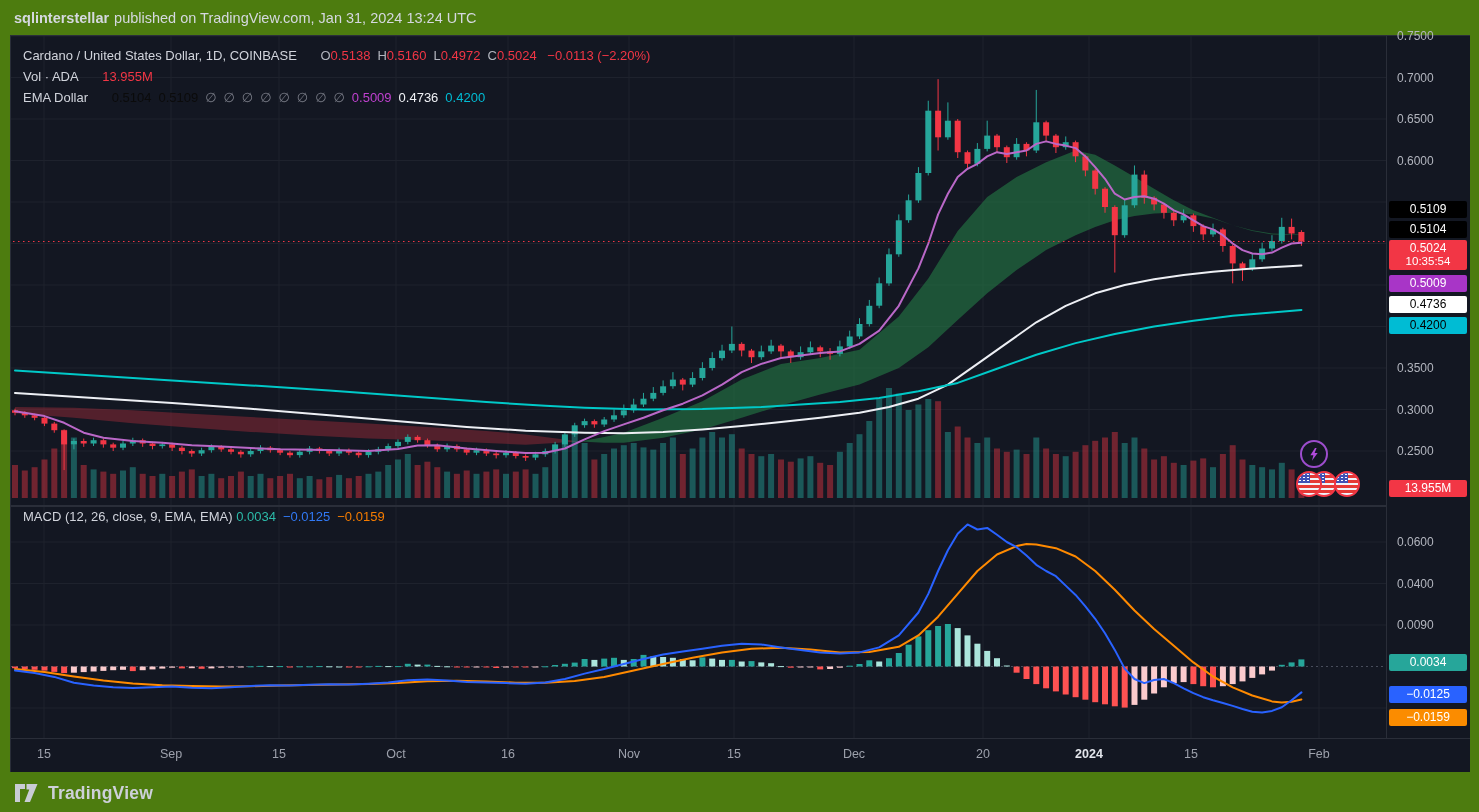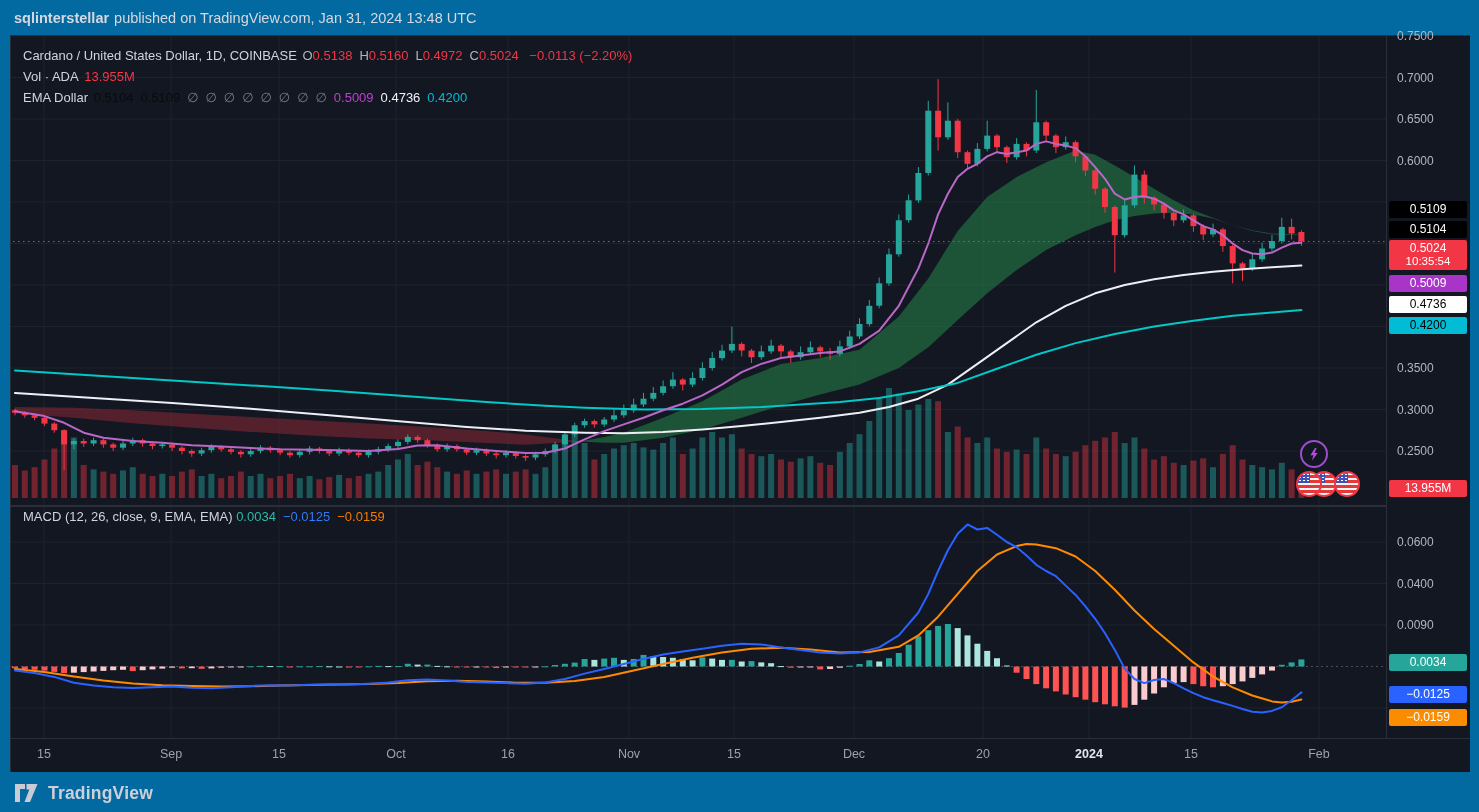--- a/index.html
+++ b/index.html
@@ -1,24 +1,24 @@
 <!DOCTYPE html>
 <html><head>
 <meta charset="utf-8">
 <style>
   * { margin:0; padding:0; box-sizing:border-box; }
   html,body { background:#0F1219; font-family:"Liberation Sans", sans-serif; }
-  .page { position:relative; width:1479px; height:812px; background:#0369a1; overflow:hidden; }
+  .page { position:relative; width:1479px; height:812px; background:#4d7c0f; overflow:hidden; }
   .pub-header { position:absolute; left:0; top:0; width:1479px; height:35px; display:flex; align-items:center; padding-left:14px; color:#D5D8E0; font-size:14.5px; }
   .pub-header .user { font-weight:700; margin-right:5px; }
   .widget { position:absolute; left:10px; top:35px; width:1460px; height:737px; background:#131722; border:1px solid #2A2E39; }
   #chart-svg { position:absolute; left:0; top:0; }
   .legend { position:absolute; left:12px; top:9px; font-size:13px; color:#D1D4DC; line-height:21px; pointer-events:none; }
   .legend .row { white-space:nowrap; }
-  .legend .sep { margin-right:2px; }
+  .legend .sep { margin-right:20px; }
   .v { margin-right:7px; }
   .macd-legend { position:absolute; left:12px; top:473px; font-size:13px; color:#D1D4DC; }
   .right-scale { position:absolute; left:1375px; top:0; width:84px; height:702px; background:#131722; border-left:1px solid #2A2E39; font-size:12px; color:#B2B5BE; }
   .tick { position:absolute; left:10px; }
   .badge { position:absolute; left:2px; width:78px; border-radius:2px; text-align:center; font-size:12px; line-height:17px; }
   .badge .sub { display:block; line-height:13px; font-size:11.5px; margin-top:-2px; padding-bottom:2px; }
   .time-axis { position:absolute; left:0; top:702px; width:1459px; height:34px; border-top:1px solid #2A2E39; background:#131722; font-size:12.5px; color:#9DA1AC; }
   .t-label { position:absolute; top:8px; transform:translateX(-50%); }
   .t-label.year { color:#E3E6EC; font-weight:700; }
   .footer { position:absolute; left:0; top:775px; width:1479px; height:37px; display:flex; align-items:center; padding-left:14px; }
@@ -30,21 +30,21 @@
           background-image:radial-gradient(circle,#fff 0.7px,transparent 0.9px); background-size:4px 3px; }
   .f1 { left:1285px; z-index:3; } .f2 { left:1300px; z-index:1; } .f3 { left:1323px; z-index:2; }
 </style>
 </head>
 <body>
 
 <div class="page">
 
   <div class="pub-header">
     <span class="user">sqlinterstellar</span>
-    <span>published on TradingView.com, Jan 31, 2024 13:48 UTC</span>
+    <span>published on TradingView.com, Jan 31, 2024 13:24 UTC</span>
   </div>
 
   <div class="widget">
     <svg id="chart-svg" width="1458" height="702" viewBox="10 35 1458 702">
         <line x1="10" y1="35" x2="1385" y2="35" stroke="#1E222D" stroke-width="1"></line>
         <line x1="10" y1="76.50000000000003" x2="1385" y2="76.50000000000003" stroke="#1E222D" stroke-width="1"></line>
         <line x1="10" y1="117.99999999999999" x2="1385" y2="117.99999999999999" stroke="#1E222D" stroke-width="1"></line>
         <line x1="10" y1="159.5" x2="1385" y2="159.5" stroke="#1E222D" stroke-width="1"></line>
         <line x1="10" y1="200.99999999999997" x2="1385" y2="200.99999999999997" stroke="#1E222D" stroke-width="1"></line>
         <line x1="10" y1="242.5" x2="1385" y2="242.5" stroke="#1E222D" stroke-width="1"></line>

